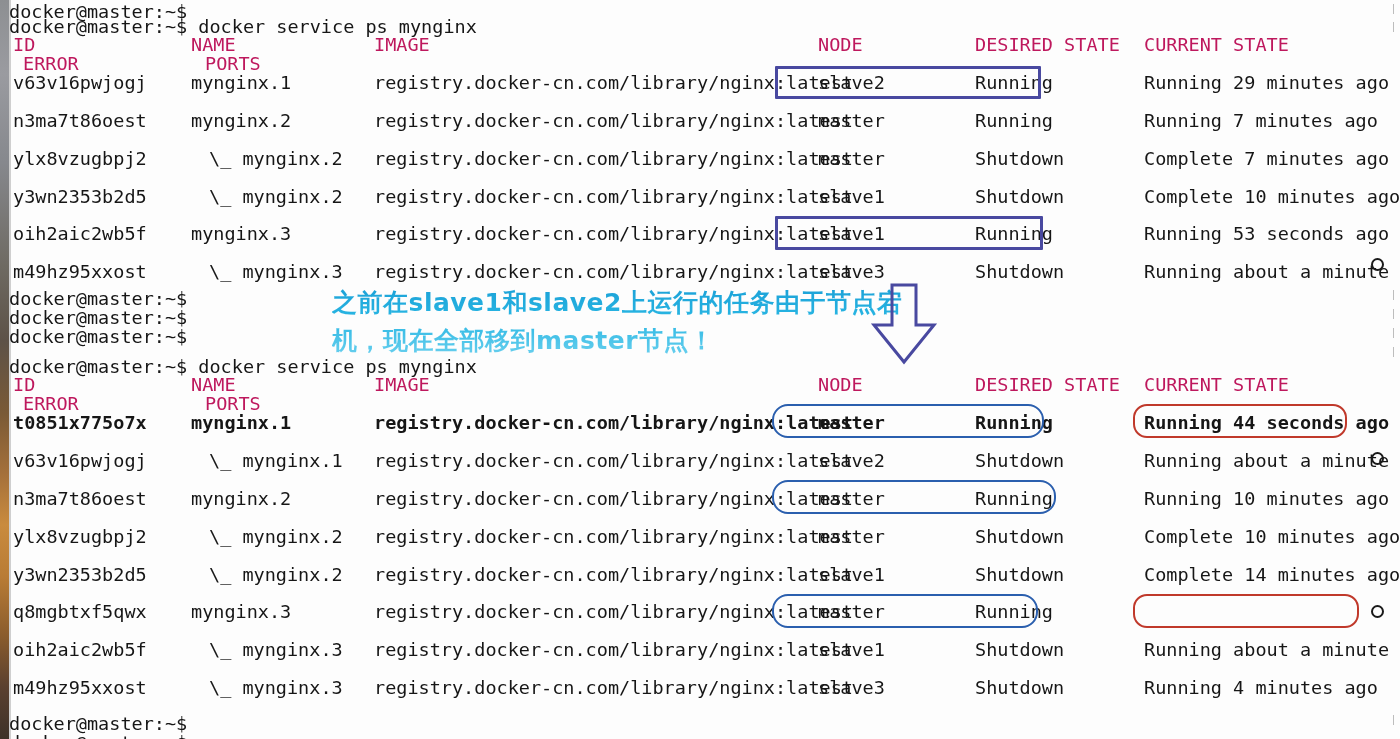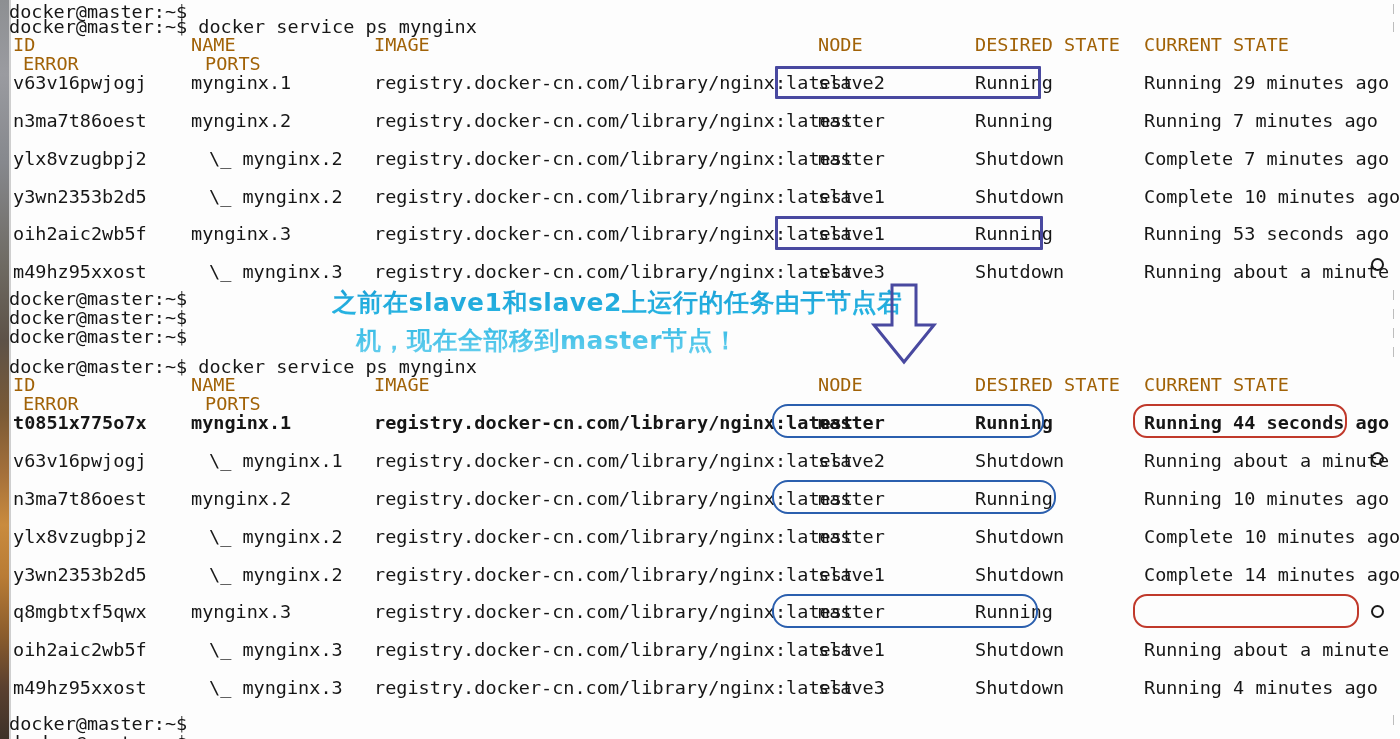--- a/index.html
+++ b/index.html
@@ -90,21 +90,21 @@
     left: 0;
     width: 1391px;
     height: 24px;
     color: #161616;
     font-size: 18.5px;
     line-height: 24px;
     font-family: "DejaVu Sans Mono", "Liberation Mono", monospace;
     z-index: 4;
   }
 
-  .hdr { color: #a16207; }
+  .hdr { color: #be185d; }
 
   
   .hl {
     position: absolute;
     box-sizing: border-box;
     pointer-events: none;
     z-index: 6;
     background: transparent;
   }
   .hl-blue-sharp {
@@ -129,21 +129,21 @@
     font-size: 25px;
     line-height: 38px;
     letter-spacing: 0.5px;
     color: #1ea6d8;
     background: linear-gradient(to bottom, #1a9fd6 0%, #29b6e3 45%, #6fd2ef 100%);
     -webkit-background-clip: text;
     background-clip: text;
     -webkit-text-fill-color: transparent;
     white-space: nowrap;
   }
-  .annotation .l2 { display: block; margin-left: 24px; }
+  .annotation .l2 { display: block; }
 
   
   .down-arrow {
     position: absolute;
     z-index: 8;
   }
 
   
   .edge-tick {
     position: absolute;

